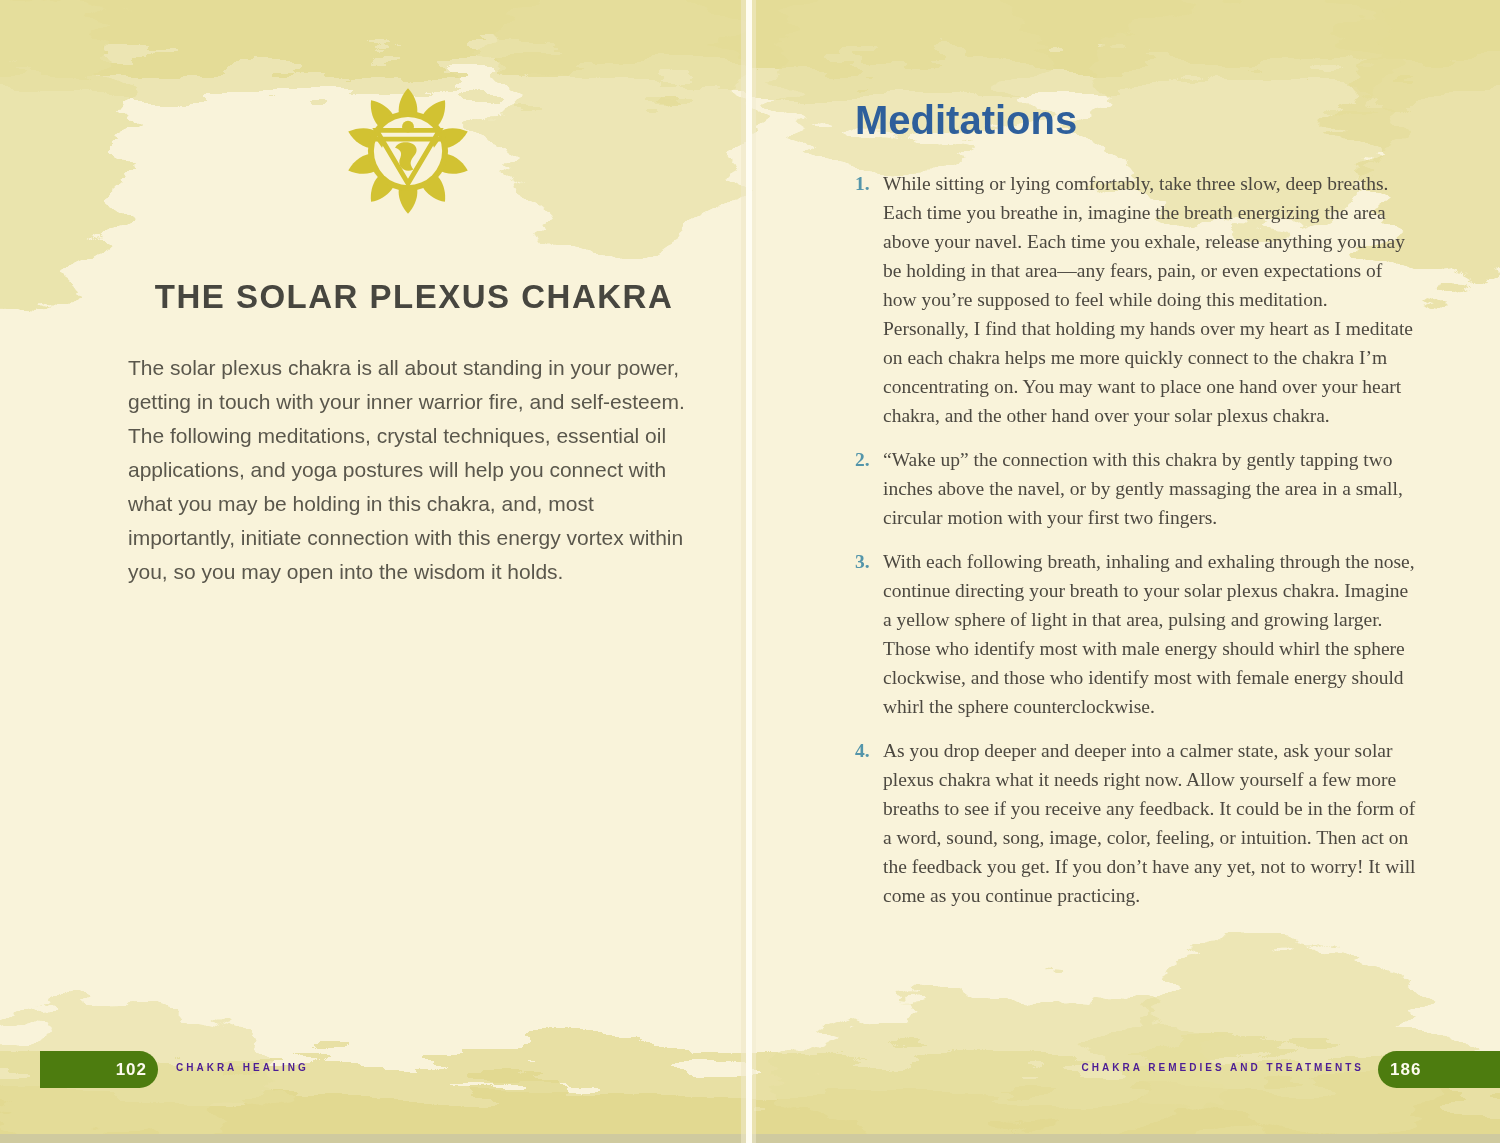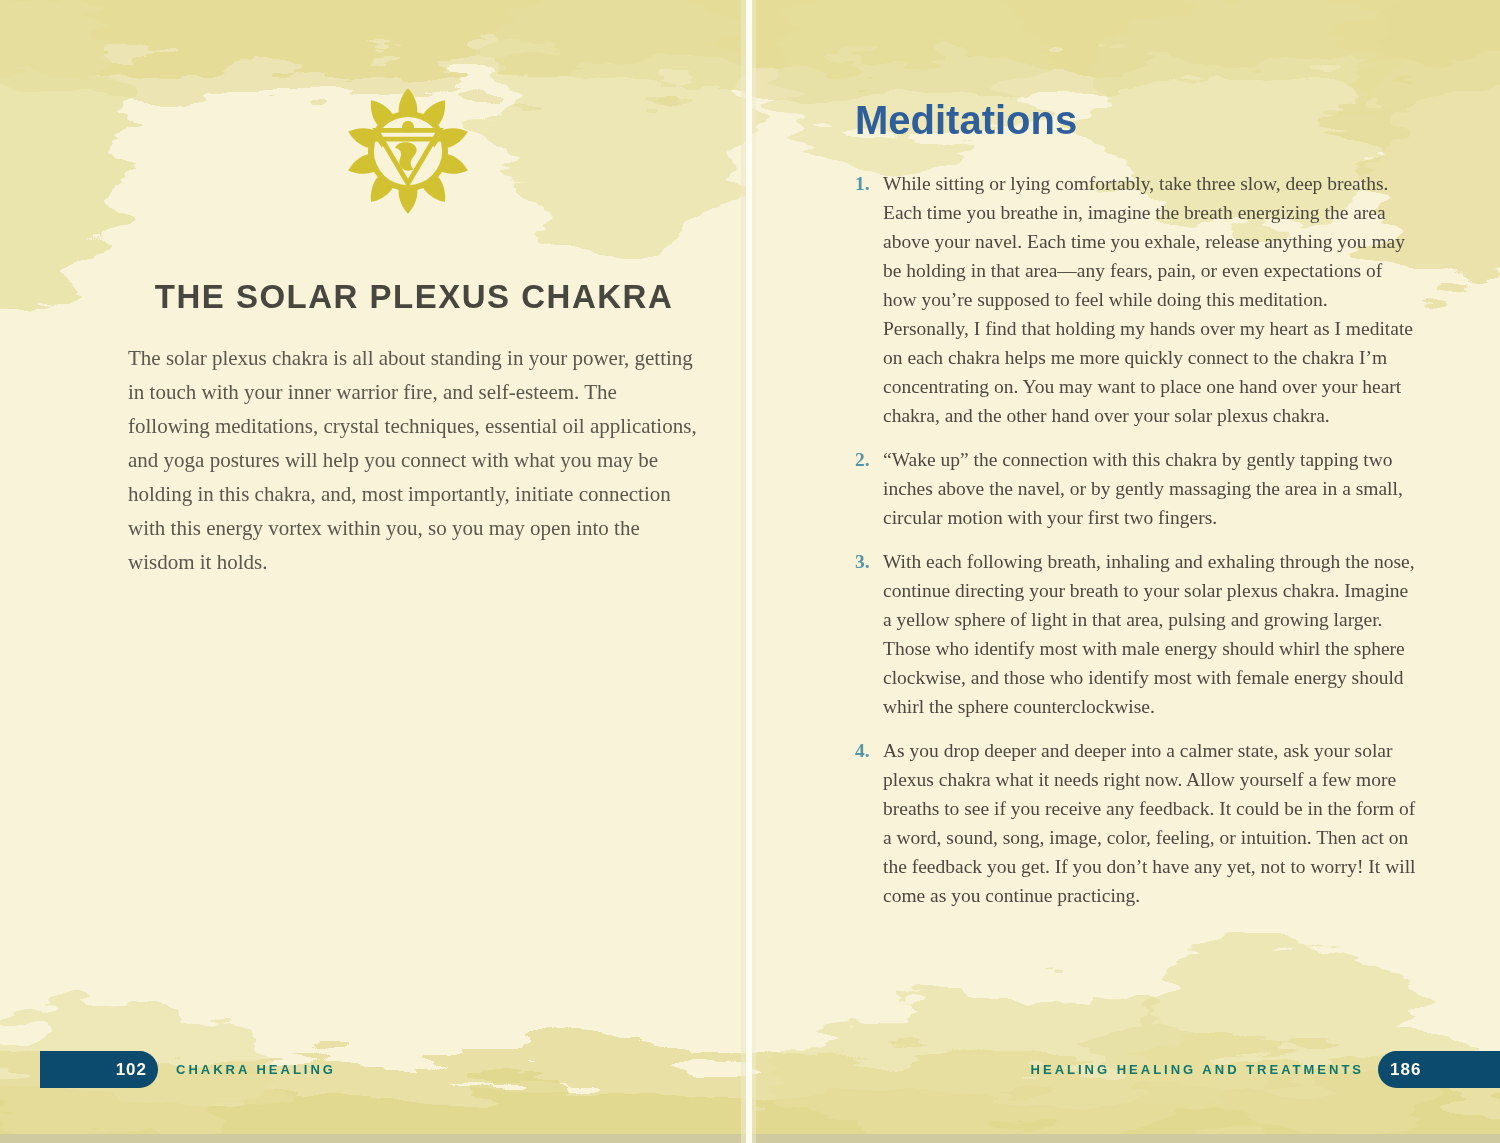--- a/index.html
+++ b/index.html
@@ -19,37 +19,36 @@
   .chakra{position:absolute;left:303px;top:84px;width:130px;height:134px;}
   .lp-title{
     position:absolute;left:0;right:0;top:256px;
     text-align:center;
     font-family:"Liberation Sans",sans-serif;
     font-weight:bold;
     font-size:33px;letter-spacing:1.5px;
     color:#47463f;
   }
   .lp-intro{
-    position:absolute;left:88px;top:320px;width:572px;
+    position:absolute;left:88px;top:330px;width:572px;
     font-size:21px;line-height:34px;
     color:#5a574c;
-    font-family:Liberation Serif, serif;
   }
   .footer-pill{
     position:absolute;top:1051px;height:37px;
-    background:#0c4a6e;color:#fdfbee;
+    background:#4d7c0f;color:#fdfbee;
     font-weight:bold;font-size:17px;letter-spacing:1px;
     display:flex;align-items:center;
   }
   .pill-left{left:0;width:118px;border-radius:0 19px 19px 0;justify-content:flex-end;padding-right:11px;box-sizing:border-box;}
   .pill-right{right:0;width:122px;border-radius:19px 0 0 19px;justify-content:flex-start;padding-left:12px;box-sizing:border-box;}
   .footer-label{
     position:absolute;top:1062px;
-    font-size:13px;letter-spacing:3px;
-    color:#0f766e;font-weight:bold;
+    font-size:10px;letter-spacing:3px;
+    color:#4c1d95;font-weight:bold;
     white-space:nowrap;
   }
   .label-left{left:136px;}
   .label-right{right:136px;text-align:right;}
 
   
   .rp-col{position:absolute;left:103px;top:98px;width:562px;}
   .rp-heading{
     font-family:"Liberation Sans",sans-serif;
     font-size:40px;font-weight:bold;
@@ -164,19 +163,19 @@
       <div class="step serif">
         <span class="step-num">3.</span>
         <span>With each following breath, inhaling and exhaling through the nose, continue directing your breath to your solar plexus chakra. Imagine a yellow sphere of light in that area, pulsing and growing larger. Those who identify most with male energy should whirl the sphere clockwise, and those who identify most with female energy should whirl the sphere counterclockwise.</span>
       </div>
       <div class="step serif">
         <span class="step-num">4.</span>
         <span>As you drop deeper and deeper into a calmer state, ask your solar plexus chakra what it needs right now. Allow yourself a few more breaths to see if you receive any feedback. It could be in the form of a word, sound, song, image, color, feeling, or intuition. Then act on the feedback you get. If you don’t have any yet, not to worry! It will come as you continue practicing.</span>
       </div>
     </div>
 
-    <div class="footer-label label-right">HEALING HEALING AND TREATMENTS</div>
+    <div class="footer-label label-right">CHAKRA REMEDIES AND TREATMENTS</div>
     <div class="footer-pill pill-right">
       <span>186</span>
     </div>
   </div>
 
 </div>
 
 </body></html>

